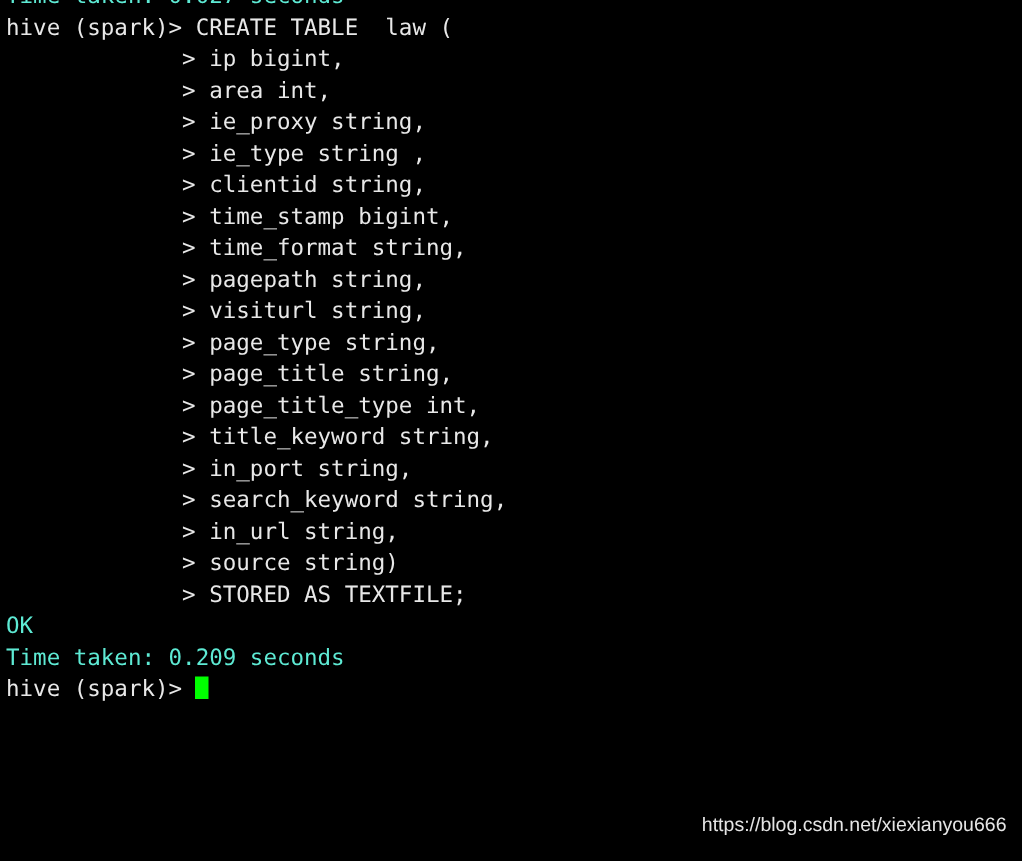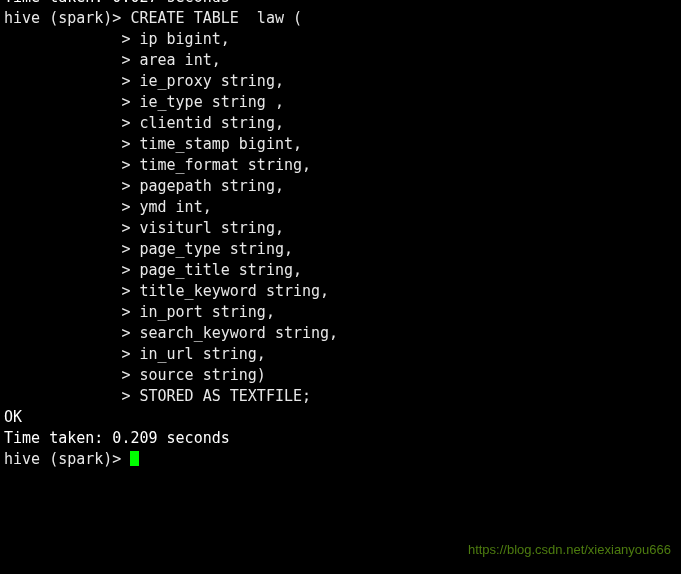--- a/index.html
+++ b/index.html
@@ -29,59 +29,59 @@
     padding-left: 4px;
     box-sizing: border-box;
   }
   .line {
     white-space: pre;
     height: 21px;
     line-height: 21px;
     color: #e8e8e8;
   }
   .line.output {
-    color: #ffffff;
+    color: #5eead4;
   }
   .cursor {
     display: inline-block;
     width: 9px;
     height: 15px;
     background: #00ff00;
     vertical-align: -2px;
   }
   #watermark {
     position: absolute;
     right: 10px;
     bottom: 14px;
     font-family: "Liberation Sans", "DejaVu Sans", sans-serif;
     font-size: 13px;
-    color: #4d7c0f;
+    color: #e5e5e5;
     white-space: pre;
     letter-spacing: 0px;
   }
 </style>
 </head>
 <body>
 
 <div id="terminal">
   <div id="screen">
       <div class="line output">Time taken: 0.027 seconds</div>
       <div class="line command">hive (spark)&gt; CREATE TABLE  law (</div>
       <div class="line command">             &gt; ip bigint,</div>
       <div class="line command">             &gt; area int,</div>
       <div class="line command">             &gt; ie_proxy string,</div>
       <div class="line command">             &gt; ie_type string ,</div>
       <div class="line command">             &gt; clientid string,</div>
       <div class="line command">             &gt; time_stamp bigint,</div>
       <div class="line command">             &gt; time_format string,</div>
       <div class="line command">             &gt; pagepath string,</div>
-      <div class="line command">             &gt; ymd int,</div>
       <div class="line command">             &gt; visiturl string,</div>
       <div class="line command">             &gt; page_type string,</div>
       <div class="line command">             &gt; page_title string,</div>
+      <div class="line command">             &gt; page_title_type int,</div>
       <div class="line command">             &gt; title_keyword string,</div>
       <div class="line command">             &gt; in_port string,</div>
       <div class="line command">             &gt; search_keyword string,</div>
       <div class="line command">             &gt; in_url string,</div>
       <div class="line command">             &gt; source string)</div>
       <div class="line command">             &gt; STORED AS TEXTFILE;</div>
       <div class="line output">OK</div>
       <div class="line output">Time taken: 0.209 seconds</div>
       <div class="line"><span>hive (spark)&gt; </span><span class="cursor"></span></div>
     </div>

